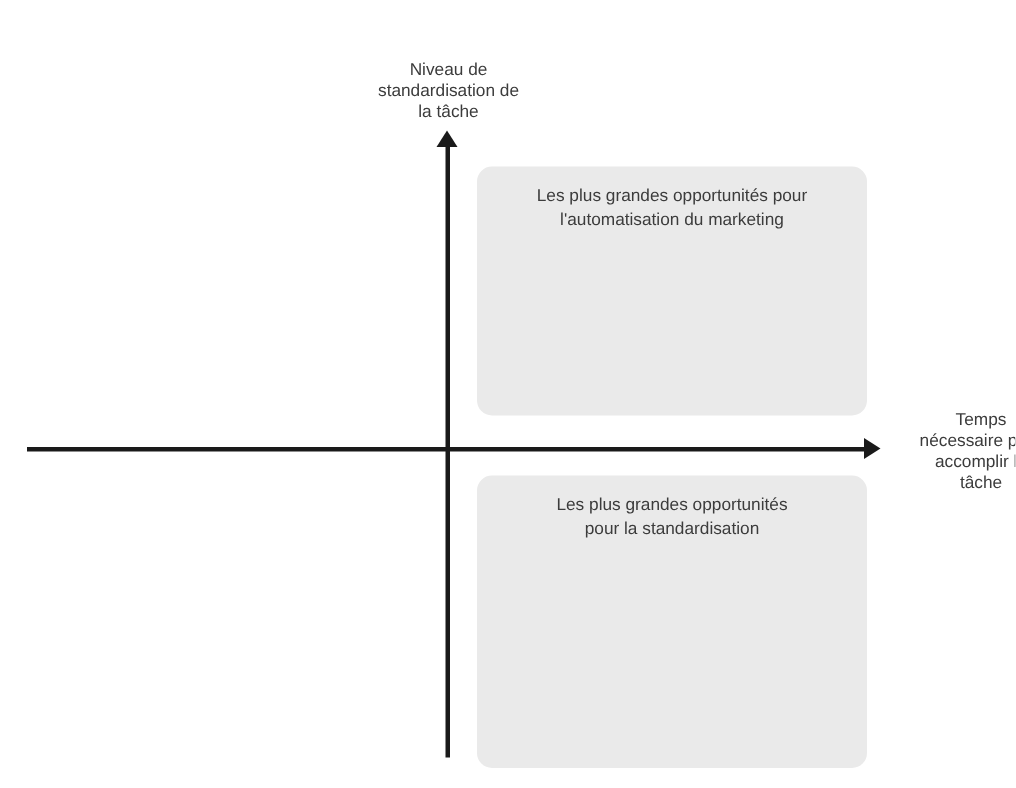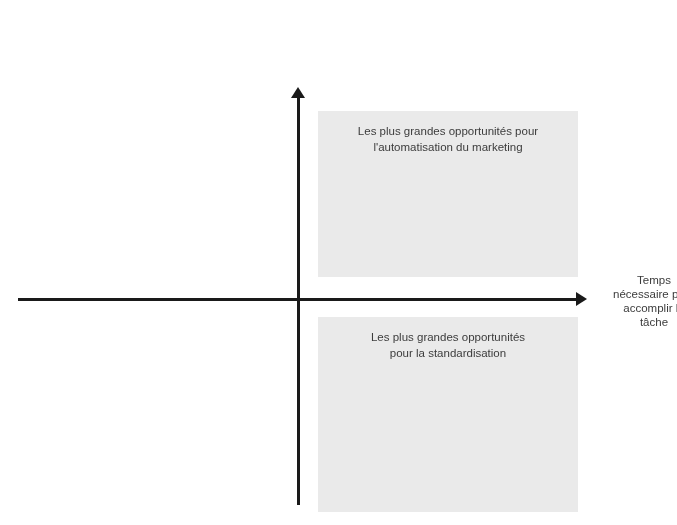--- a/index.html
+++ b/index.html
@@ -73,20 +73,21 @@
     left: 589px;
     top: 273px;
     width: 84px;
     margin-left: 23px;
   }
 
   
   .quadrant-box {
     position: absolute;
     background: #eaeaea;
+    border-radius: 10px;
   }
   #quadrant-box-upper-right {
     left: 318px;
     top: 111px;
     width: 260px;
     height: 166px;
   }
   #quadrant-box-lower-right {
     left: 318px;
     top: 317px;
@@ -112,20 +113,23 @@
 <body>
 
 <div id="canvas">
 
   <div class="axis-line" id="x-axis-line"></div>
   <div class="arrowhead" id="x-arrowhead"></div>
 
   <div class="axis-line" id="y-axis-line"></div>
   <div class="arrowhead" id="y-arrowhead"></div>
 
+  <div class="axis-title" id="y-axis-title">Niveau de
+standardisation de
+la tâche</div>
 
   <div class="axis-title" id="x-axis-title">Temps
 nécessaire pour
 accomplir la
 tâche</div>
 
   <div class="quadrant-box" id="quadrant-box-upper-right">
     <div class="quadrant-label" id="quadrant-label-upper-right">Les plus grandes opportunités pour
 l'automatisation du marketing</div>
   </div>

